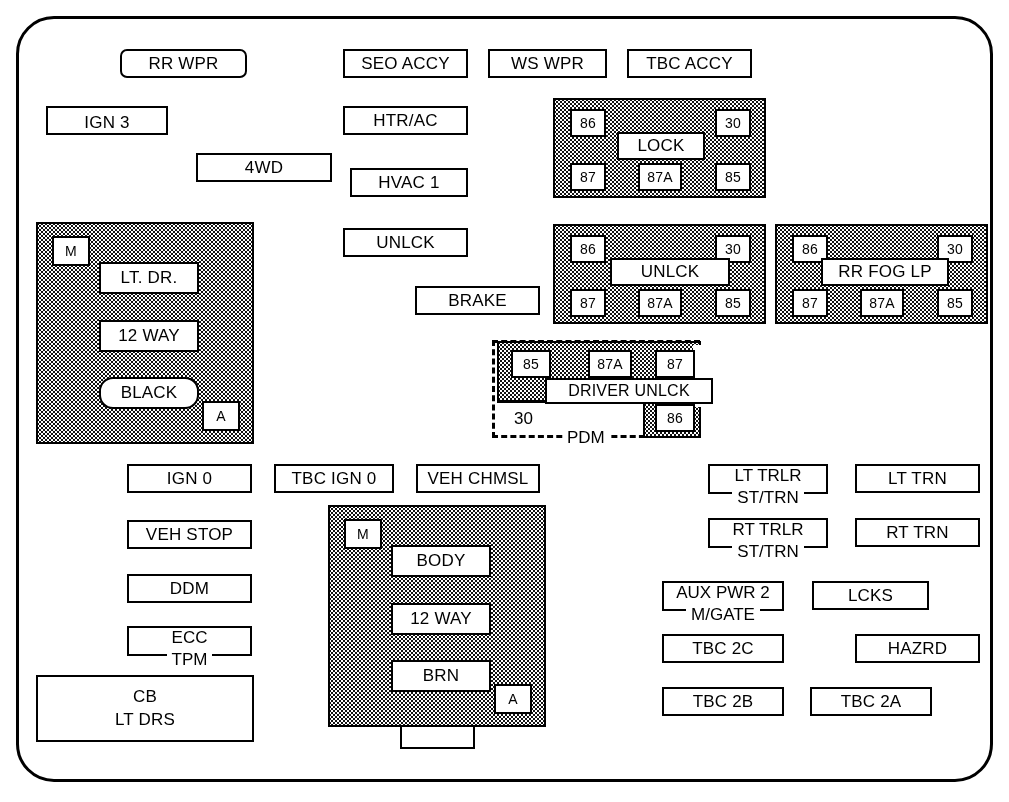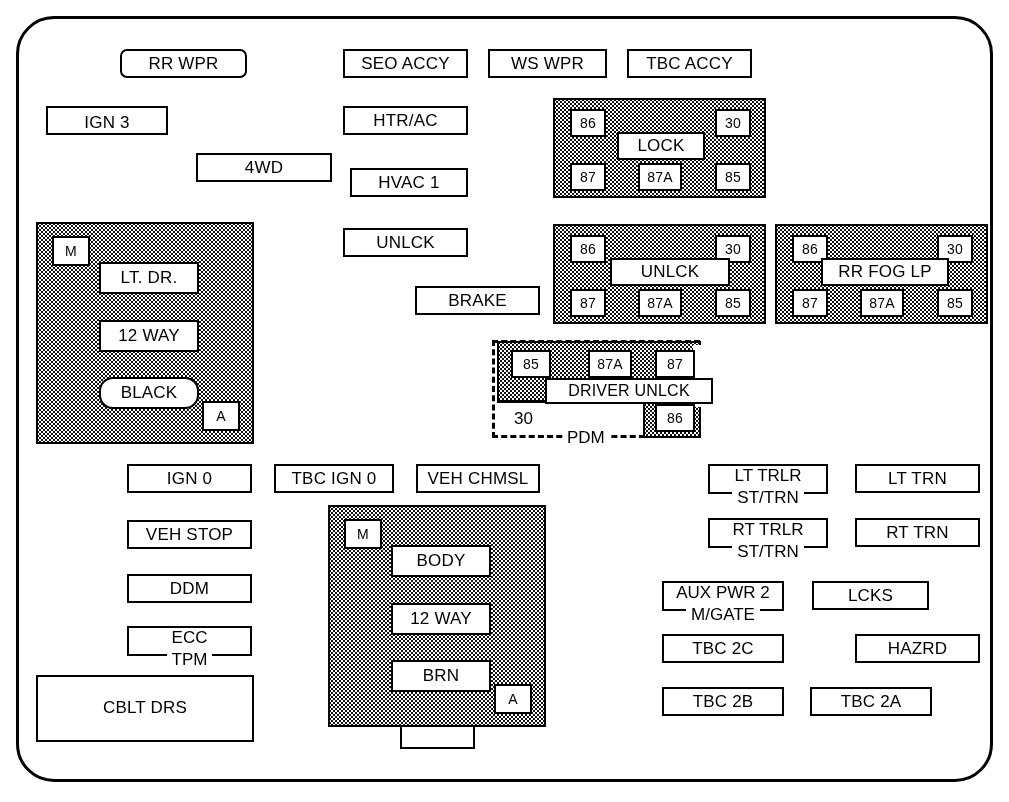--- a/index.html
+++ b/index.html
@@ -236,21 +236,21 @@
     <div class="l1">RT TRLR</div>
     <div class="l2"><span>ST/TRN</span></div>
   </div>
 
   <div class="fuse2" style="left:662px;top:581px;width:122px;height:42px;">
     <div class="bx"></div>
     <div class="l1">AUX PWR 2</div>
     <div class="l2"><span>M/GATE</span></div>
   </div>
 
-  <div class="fuse" style="left:36px;top:675px;width:218px;height:67px;flex-direction:row;line-height:1.35;">
+  <div class="fuse" style="left:36px;top:675px;width:218px;height:67px;flex-direction:column;line-height:1.35;">
     <span>CB</span>
     <span>LT DRS</span>
   </div>
 
   <div class="stipple" style="left:553px;top:98px;width:213px;height:100px;">
     <div class="fuse small" style="left:15px;top:9px;width:36px;height:28px;">
         <span>86</span>
       </div>
     <div class="fuse small" style="left:160px;top:9px;width:36px;height:28px;">
         <span>30</span>

